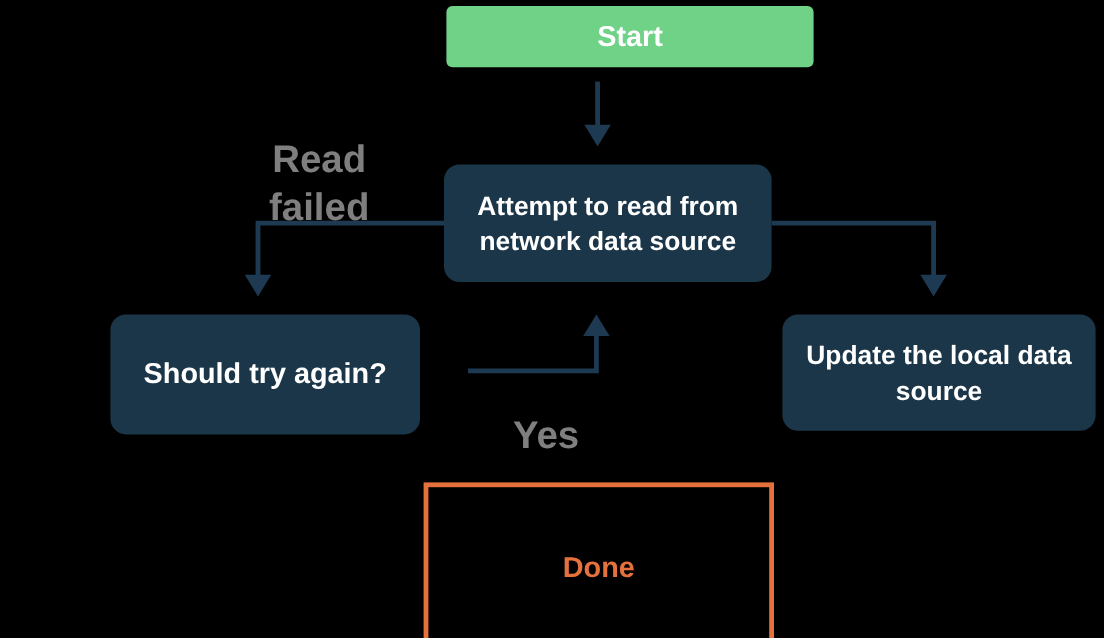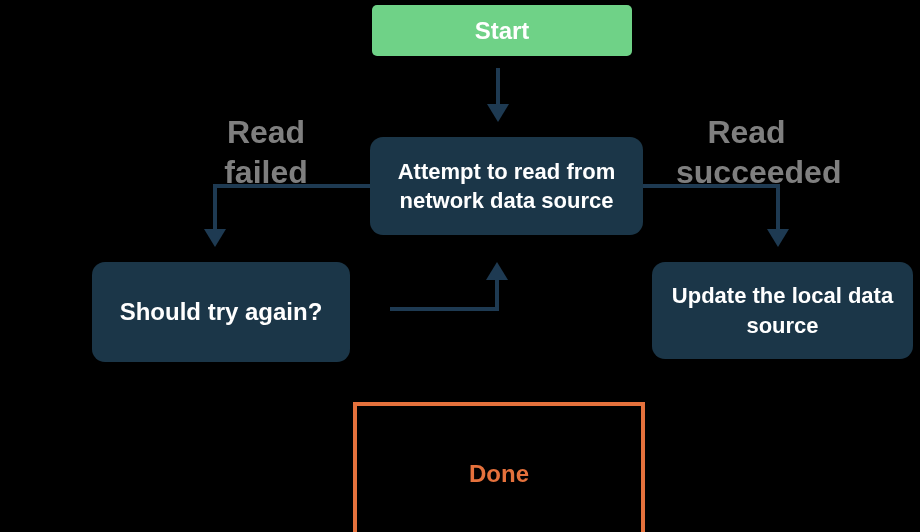--- a/index.html
+++ b/index.html
@@ -21,21 +21,21 @@
     align-items: center;
     justify-content: center;
     text-align: center;
     box-sizing: border-box;
     color: var(--node-text, #ffffff);
     font-weight: 700;
     font-size: 22px;
     line-height: 1.32;
   }
   .node-start {
-    left: 372px; top: 5px; width: 260px; height: 51px;
+    left: 372px; top: 5px; width: 306px; height: 51px;
     background: var(--start-fill, #6fd287);
     border-radius: 5px;
     font-size: 24px;
   }
   .node-attempt {
     left: 370px; top: 137px; width: 273px; height: 98px;
     background: var(--node-fill, #1b3648);
     border-radius: 13px;
     padding: 6px 23px;
     justify-content: center;
@@ -124,17 +124,17 @@
   <div class="node node-update">
     <span>Update the local data source</span>
   </div>
 
   <div class="node node-done">
     <span>Done</span>
   </div>
 
   <div class="edge-label label-read-failed">Read failed</div>
 
-  <div class="edge-label label-read-succeeded">Read succeeded</div>
 
+  <div class="edge-label label-yes">Yes</div>
 
 
 </div>
 
 </body></html>

